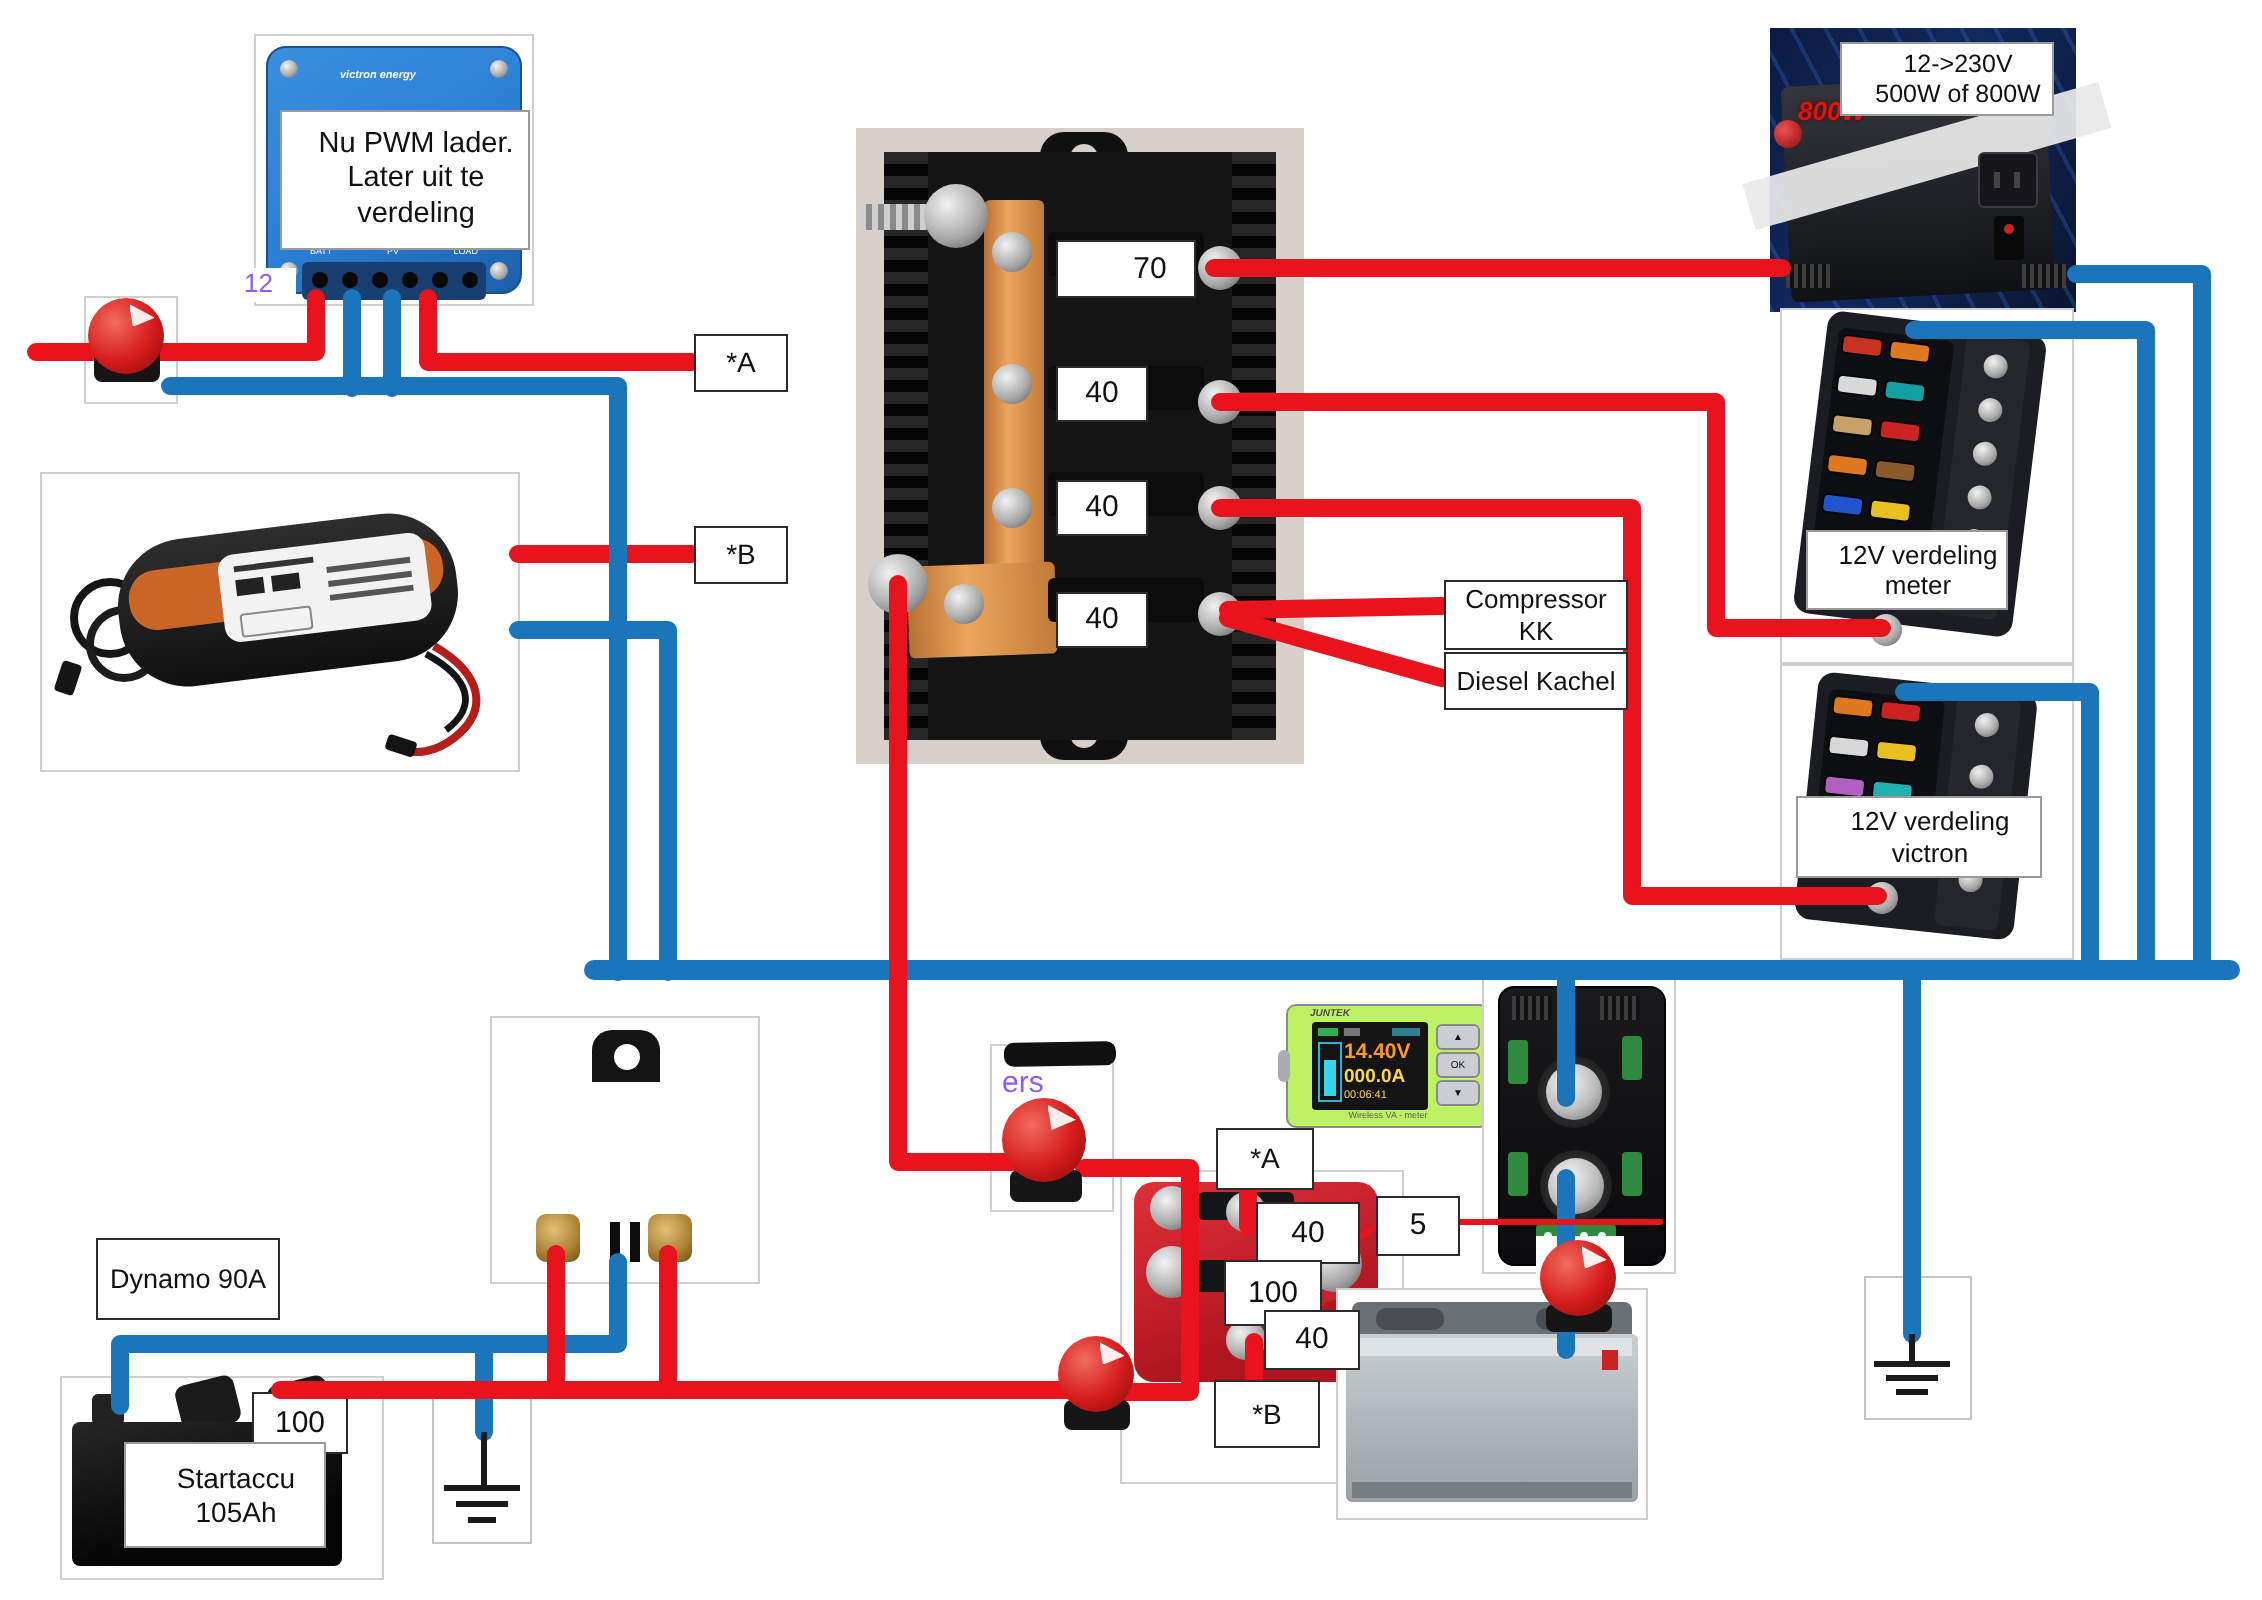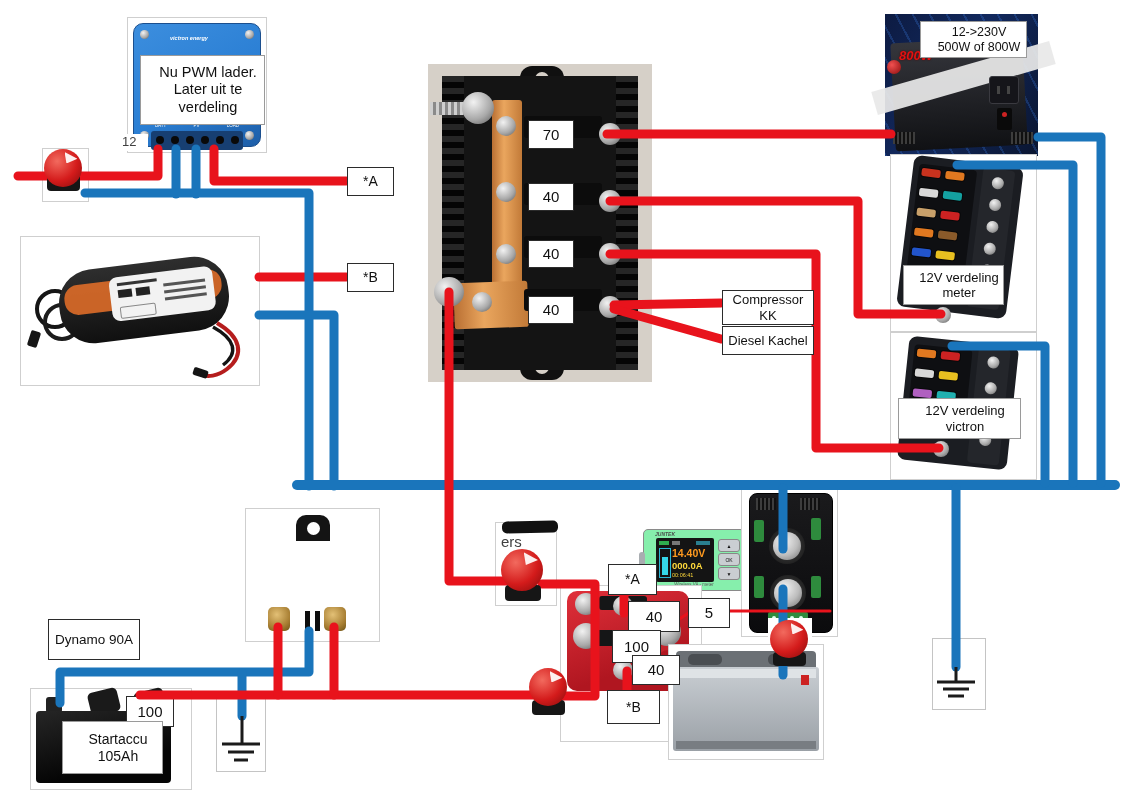--- a/index.html
+++ b/index.html
@@ -7,21 +7,21 @@
          font-family:"Liberation Sans",sans-serif;color:#111;}
   .abs{position:absolute;}
   .photo{position:absolute;background:#fff;border:1px solid #cfcfcf;z-index:1;}
   .noborder{border:none;}
   .underlbl{z-index:2;}
   #wires{position:absolute;left:0;top:0;z-index:3;pointer-events:none;}
   .lbl{position:absolute;background:#fff;border:1px solid #2b2b2b;display:flex;flex-direction:column;
        align-items:center;justify-content:center;text-align:center;line-height:1.18;z-index:4;
        font-size:14px;color:#111;}
   .lbl.gray{border-color:#9a9a9a;padding-left:11px;}
-  .frag{position:absolute;z-index:4;background:#fff;font-size:13px;color:#404040;}
+  .frag{position:absolute;z-index:4;background:#fff;font-size:13px;color:#8b5cf6;}
   .switch{position:absolute;z-index:5;}
   .knob{position:absolute;border-radius:50%;
         background:radial-gradient(circle at 35% 32%,#f26a5e,#d41b1b 55%,#8d0d0d 95%);}
   .knob:after{content:"";position:absolute;right:12%;top:8%;width:34%;height:30%;
         background:#fff;clip-path:polygon(0 0,100% 60%,15% 100%);opacity:.92;}
   .kbase{position:absolute;background:#161616;border-radius:4px;}
   .wb{stroke:var(--wire-blue);stroke-width:9;fill:none;stroke-linecap:round;stroke-linejoin:round;}
   .bus{stroke-width:10;}
   .wr{stroke:var(--wire-red);stroke-width:9;fill:none;stroke-linecap:round;stroke-linejoin:round;}
   .thin{stroke-width:3;}
@@ -207,21 +207,21 @@
   <div class="photo" style="left:245px;top:508px;width:133px;height:132px;">
     <div class="abs" style="left:50px;top:6px;width:34px;height:26px;background:#141414;border-radius:10px 10px 0 0;">
       <span class="abs" style="left:11px;top:7px;width:13px;height:13px;border-radius:50%;background:#fff;"></span>
     </div>
     <div class="abs" style="left:59px;top:102px;width:5px;height:20px;background:#0e0e0e;"></div>
     <div class="abs" style="left:69px;top:102px;width:5px;height:20px;background:#0e0e0e;"></div>
     <div class="brass" style="left:22px;top:98px;width:22px;height:24px;"></div>
     <div class="brass" style="left:78px;top:98px;width:22px;height:24px;"></div>
   </div>
 
-  <div class="photo" style="left:643px;top:529px;width:100px;height:60px;background:#86efac;border-color:#8a8a8a;border-radius:5px;">
+  <div class="photo" style="left:643px;top:502px;width:100px;height:60px;background:#bef264;border-color:#8a8a8a;border-radius:5px;">
     <div class="abs" style="left:11px;top:1px;font-size:5px;font-weight:bold;font-style:italic;color:#4a4a4a;">JUNTEK</div>
     <div class="abs" style="left:-5px;top:22px;width:6px;height:16px;background:#a9adb1;border-radius:3px;"></div>
     <div class="abs" style="left:99px;top:22px;width:6px;height:16px;background:#a9adb1;border-radius:3px;"></div>
     <div class="abs" style="left:12px;top:8px;width:58px;height:44px;background:#141414;border-radius:2px;">
       <span class="abs" style="left:3px;top:3px;width:10px;height:4px;background:#2fae4f;"></span>
       <span class="abs" style="left:16px;top:3px;width:8px;height:4px;background:#777;"></span>
       <span class="abs" style="left:40px;top:3px;width:14px;height:4px;background:#2a7f8f;"></span>
       <div class="abs" style="left:3px;top:10px;width:10px;height:28px;border:1px solid #2ab6d4;">
         <span class="abs" style="left:2px;top:8px;width:6px;height:18px;background:#35d7e8;"></span>
       </div>
@@ -345,21 +345,21 @@
   <div class="lbl gray" style="left:140px;top:55px;width:112px;height:68px;font-size:14.5px;">
     <span>Nu PWM lader.</span>
     <span>Later uit te</span>
     <span>verdeling</span>
   </div>
   <div class="frag" style="left:122px;top:134px;width:26px;height:17px;">12</div>
 
   <div class="lbl" style="left:347px;top:167px;width:45px;height:27px;">*A</div>
   <div class="lbl" style="left:347px;top:263px;width:45px;height:27px;">*B</div>
 
-  <div class="lbl" style="left:528px;top:120px;width:44px;height:27px;font-size:15px;">70</div>
+  <div class="lbl" style="left:528px;top:120px;width:44px;height:27px;font-size:15px;padding-left:24px;">70</div>
   <div class="lbl" style="left:528px;top:183px;width:44px;height:26px;font-size:15px;">40</div>
   <div class="lbl" style="left:528px;top:240px;width:44px;height:26px;font-size:15px;">40</div>
   <div class="lbl" style="left:528px;top:296px;width:44px;height:26px;font-size:15px;">40</div>
 
   <div class="lbl gray" style="left:920px;top:21px;width:94px;height:35px;font-size:12.5px;">
     <span>12-&gt;230V</span>
     <span>500W of 800W</span>
   </div>
 
   <div class="lbl" style="left:722px;top:290px;width:90px;height:33px;font-size:13px;">

